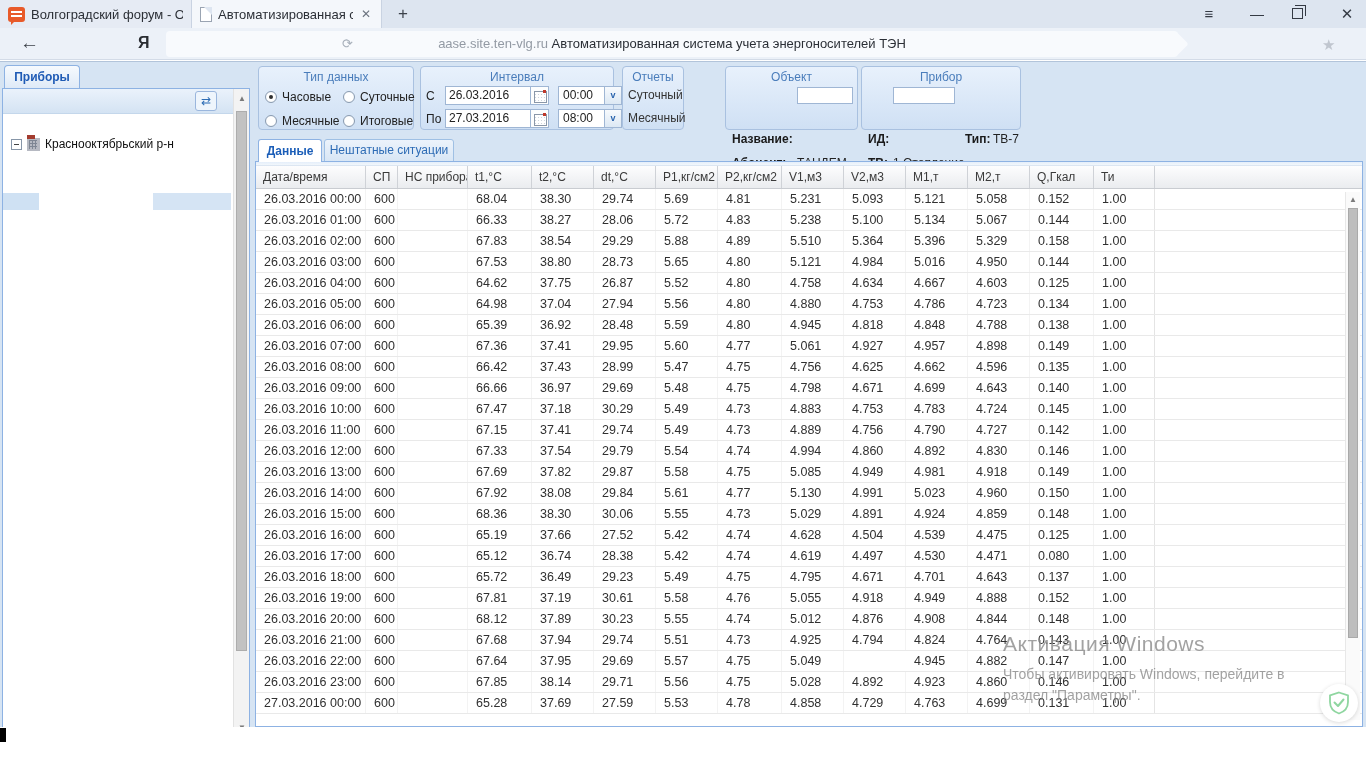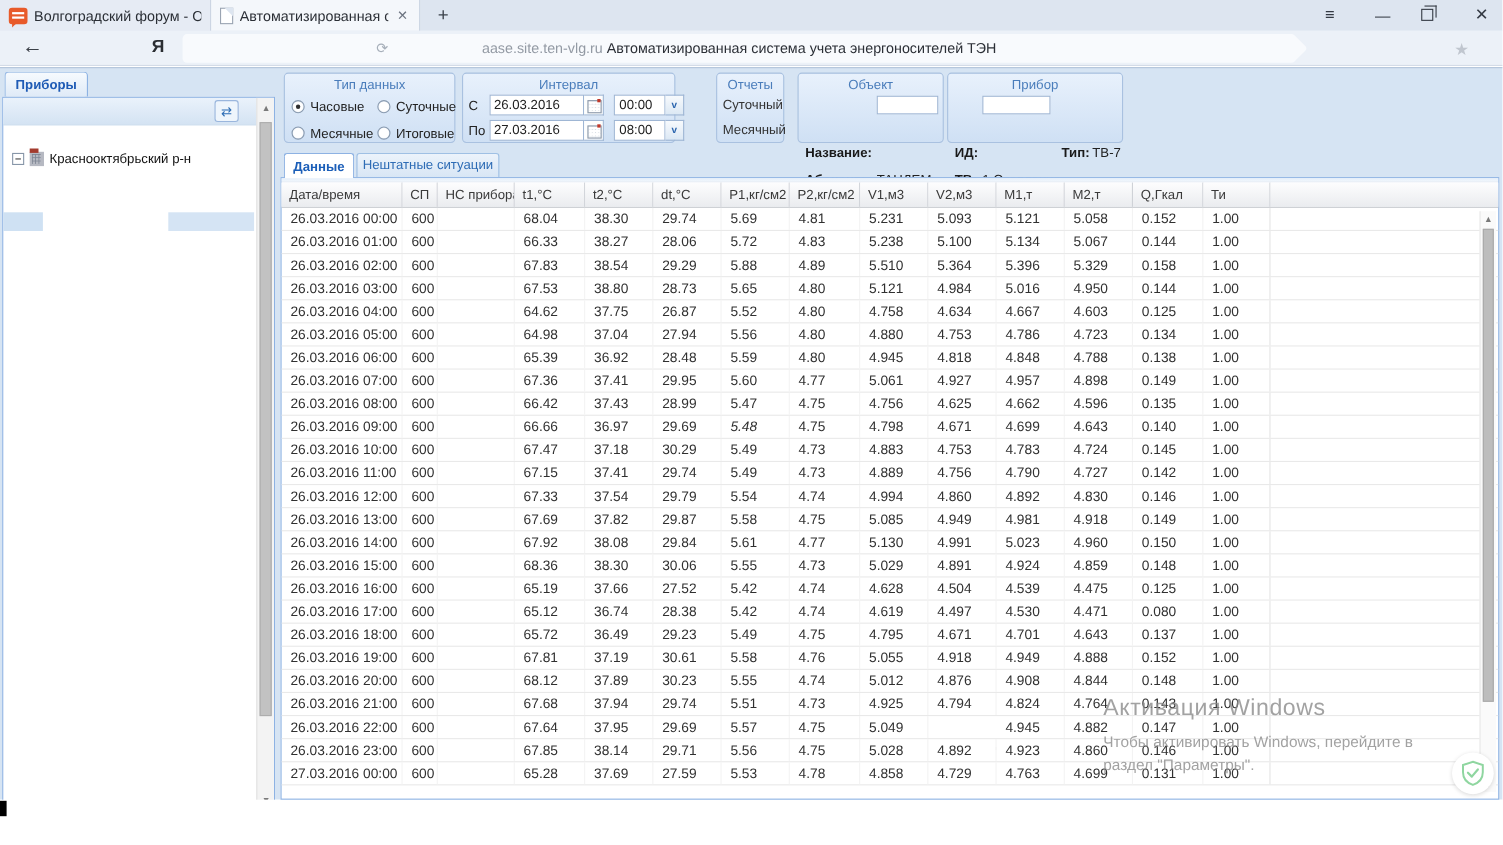--- a/index.html
+++ b/index.html
@@ -70,21 +70,21 @@
   .side-vscroll .thumb { position:absolute; left:2px; top:22px; width:11px; height:540px; background:#c2c2c2; border:1px solid #adadad; }
   .side-hscroll { position:absolute; left:0; bottom:0; width:231px; height:16px; background:#f5f5f5; border-top:1px solid #e2e2e2; }
   .side-hscroll .thumb { position:absolute; left:15px; top:2px; width:185px; height:11px; background:#c2c2c2; border:1px solid #adadad; }
   .scroll-arrow { position:absolute; font-size:8px; color:#7a7a7a; }
 
   
   .group { position:absolute; top:4px; height:64px; background:linear-gradient(#e8f1fc,#cfe0f4); border:1px solid #a9c1e0; border-radius:4px; }
   .group .ghead { text-align:center; font-size:12px; color:#4a7dbb; padding-top:3px; }
   .g-datatype { left:258px; width:156px; }
   .g-interval { left:420px; width:194px; }
-  .g-reports  { left:651px; width:62px; }
+  .g-reports  { left:622px; width:62px; }
   .g-object   { left:725px; width:133px; }
   .g-device   { left:861px; width:160px; }
 
   .radio-grid { position:absolute; left:6px; top:20px; width:146px; font-size:12px; color:#222; }
   .radio-option { position:absolute; display:flex; align-items:center; gap:5px; height:16px; }
   .radio-option .rc { width:12px; height:12px; border-radius:50%; border:1px solid #8a9bb0; background:radial-gradient(#fff 55%, #dfe6ee); position:relative; }
   .radio-option.checked .rc:before { content:""; position:absolute; left:3px; top:3px; width:4px; height:4px; border-radius:50%; background:#2f2f2f; }
   .ro0 { left:0; top:2px; } .ro1 { left:78px; top:2px; } .ro2 { left:0; top:26px; } .ro3 { left:78px; top:26px; }
 
   .int-row { position:absolute; left:5px; height:19px; font-size:12px; color:#222; display:flex; align-items:center; }
@@ -431,21 +431,21 @@
             <div class="td" style="width: 64px;">0.135</div>
             <div class="td" style="width: 61px;">1.00</div>
           </div>
           <div class="trow">
             <div class="td" style="width: 110px;">26.03.2016 09:00</div>
             <div class="td" style="width: 32px;">600</div>
             <div class="td" style="width: 70px;"></div>
             <div class="td" style="width: 64px;">66.66</div>
             <div class="td" style="width: 62px;">36.97</div>
             <div class="td" style="width: 62px;">29.69</div>
-            <div class="td" style="width: 62px; font-style: italic;">5.48</div>
+            <div class="td" style="width: 62px;">5.48</div>
             <div class="td" style="width: 64px;">4.75</div>
             <div class="td" style="width: 62px;">4.798</div>
             <div class="td" style="width: 62px;">4.671</div>
             <div class="td" style="width: 62px;">4.699</div>
             <div class="td" style="width: 62px;">4.643</div>
             <div class="td" style="width: 64px;">0.140</div>
             <div class="td" style="width: 61px;">1.00</div>
           </div>
           <div class="trow">
             <div class="td" style="width: 110px;">26.03.2016 10:00</div>

